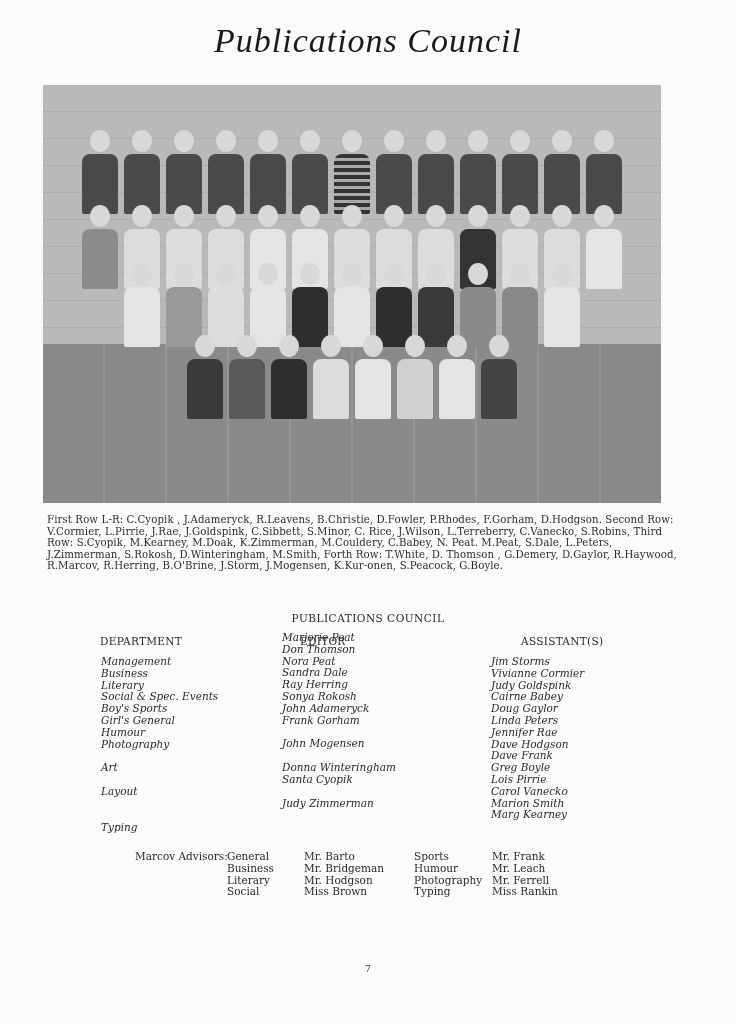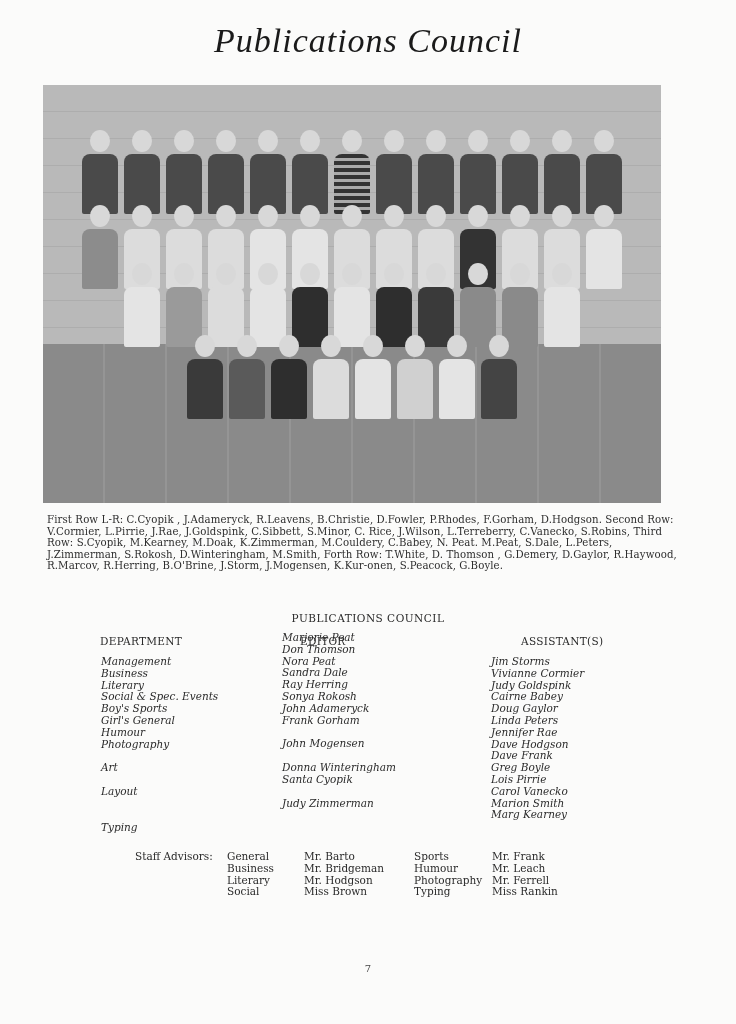--- a/index.html
+++ b/index.html
@@ -292,21 +292,21 @@
   <div>Jennifer Rae</div>
   <div>Dave Hodgson</div>
   <div>Dave Frank</div>
   <div>Greg Boyle</div>
   <div>Lois Pirrie</div>
   <div>Carol Vanecko</div>
   <div>Marion Smith</div>
   <div>Marg Kearney</div>
 </div>
 
-<div class="staff" style="left:135px">Staff Advisors:</div>
+<div class="staff" style="left:135px">Marcov Advisors:</div>
 <div class="staff" style="left:227px">
   <div>General</div>
   <div>Business</div>
   <div>Literary</div>
   <div>Social</div>
 </div>
 <div class="staff" style="left:304px">
   <div>Mr. Barto</div>
   <div>Mr. Bridgeman</div>
   <div>Mr. Hodgson</div>

